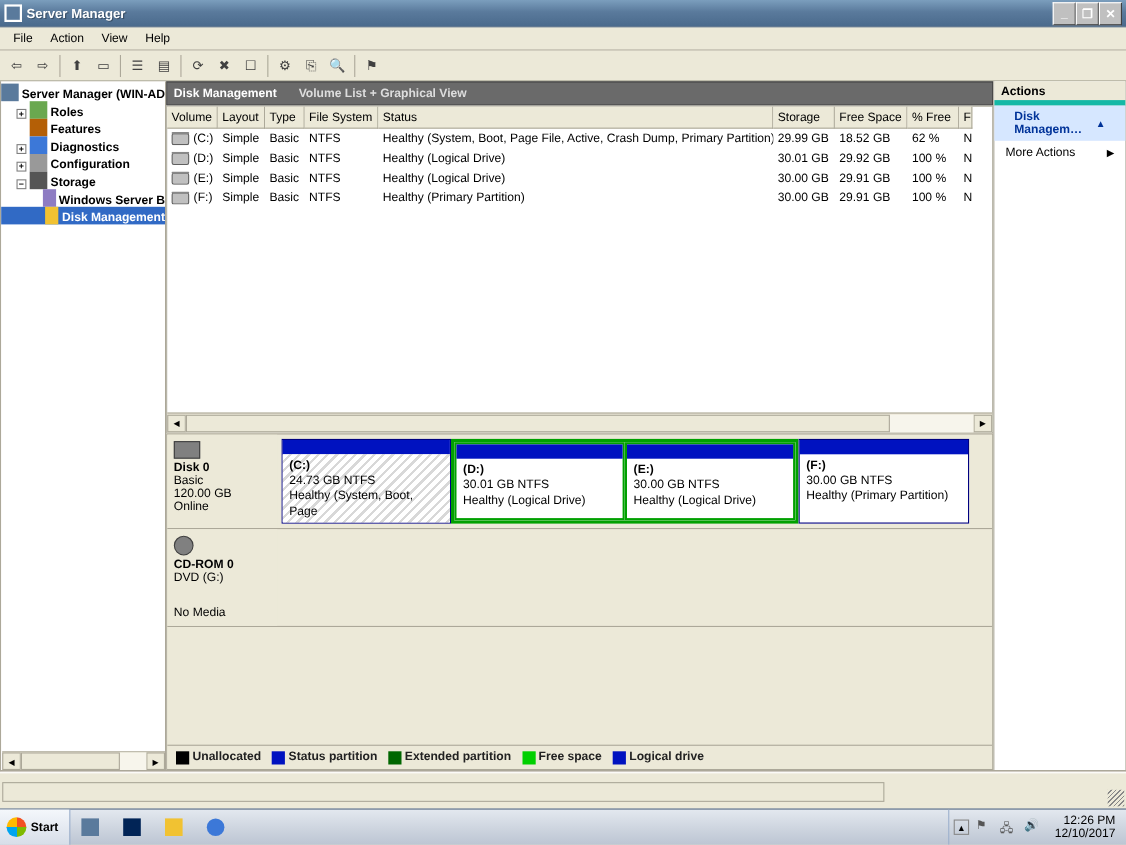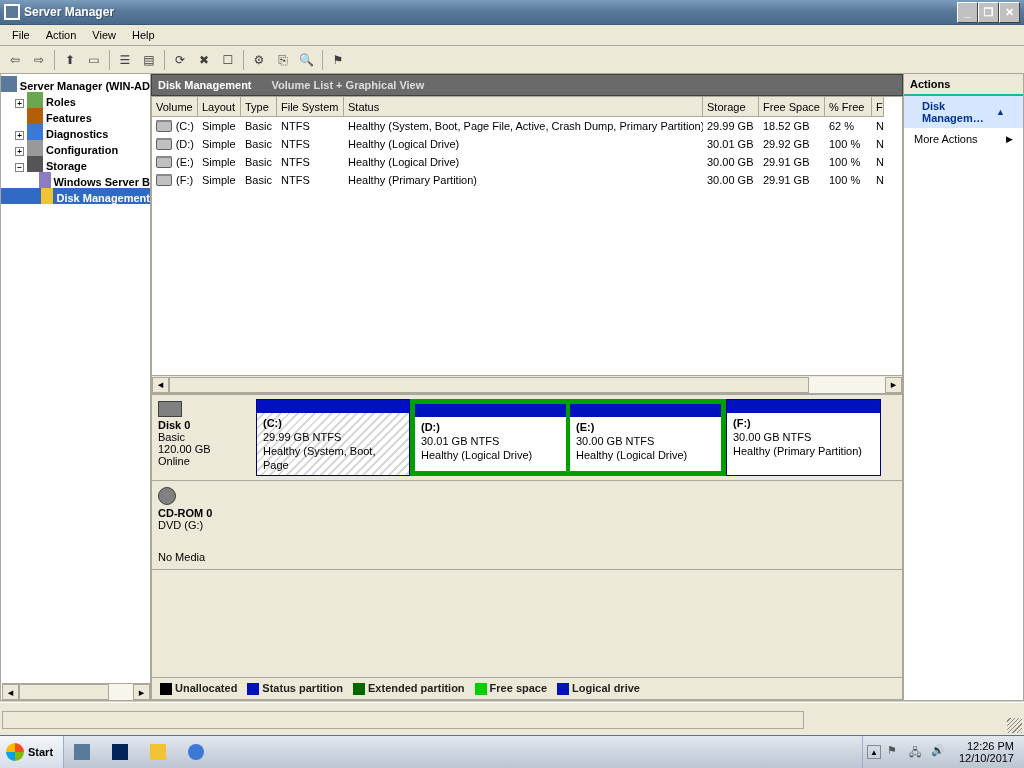--- a/index.html
+++ b/index.html
@@ -59,21 +59,21 @@
 .part-top { height:13px; }
 .part-body { padding:3px 6px; flex:1; font-size:11px; line-height:14px; }
 .part-body b { font-weight:bold; }
 .part.hatch .part-body { background: repeating-linear-gradient(135deg, #fff 0 4px, #d8d8d8 4px 6px); }
 
 .legend { height:22px; border-top:1px solid #aca899; background:#ece9d8; display:flex; align-items:center; gap:10px; padding:0 8px; font-weight:bold; color:#222; font-size:11px; }
 .legend .sw { width:12px; height:12px; display:inline-block; vertical-align:middle; margin-right:3px; }
 
 
 .actions { width:120px; background:#fff; border-left:1px solid #aca899; display:flex; flex-direction:column; }
-.actions-head { height:22px; background:#ece9d8; border-bottom:2px solid #14b8a6; display:flex; align-items:center; padding:0 6px; font-weight:bold; }
+.actions-head { height:22px; background:#ece9d8; border-bottom:5px solid #14b8a6; display:flex; align-items:center; padding:0 6px; font-weight:bold; }
 .actions-sub { background:#d6e7ff; color:#003399; padding:4px 18px; display:flex; align-items:center; justify-content:space-between; font-weight:bold; cursor:pointer; }
 .actions-item { padding:5px 10px; display:flex; align-items:center; justify-content:space-between; cursor:pointer; }
 .tri { font-size:9px; }
 
 
 .tree-hscroll { position:absolute; left:1px; bottom:0; width:148px; height:17px; background:#ece9d8; border-top:1px solid #aca899; display:flex; }
 
 
 .gview-blank { flex:1; background:#ece9d8; }
 
@@ -395,21 +395,21 @@
         <div class="diskhead">
           <div class="dicon"></div>
           <b>Disk 0</b>
           <span>Basic</span>
           <span>120.00 GB</span>
           <span>Online</span>
         </div>
         <div class="diskparts" id="disk0parts">
             <div class="part hatch" style="width: 154px; border-color: rgb(0, 0, 128); border-width: 1px;">
               <div class="part-top" style="background: rgb(0, 18, 192);"></div>
-              <div class="part-body"><b>(C:)</b><br><span>29.99 GB NTFS</span><br><span>Healthy (System, Boot, Page</span></div>
+              <div class="part-body"><b>(C:)</b><br><span>24.73 GB NTFS</span><br><span>Healthy (System, Boot, Page</span></div>
             </div>
             <div style="border: 3px solid rgb(0, 160, 0); display: flex; padding: 0px;">
               <div class="part" style="width: 155px; border-color: rgb(0, 160, 0); border-width: 2px;">
                 <div class="part-top" style="background: rgb(0, 18, 192);"></div>
                 <div class="part-body"><b>(D:)</b><br><span>30.01 GB NTFS</span><br><span>Healthy (Logical Drive)</span></div>
               </div>
               <div class="part" style="width: 155px; border-color: rgb(0, 160, 0); border-width: 2px;">
                 <div class="part-top" style="background: rgb(0, 18, 192);"></div>
                 <div class="part-body"><b>(E:)</b><br><span>30.00 GB NTFS</span><br><span>Healthy (Logical Drive)</span></div>
               </div>

